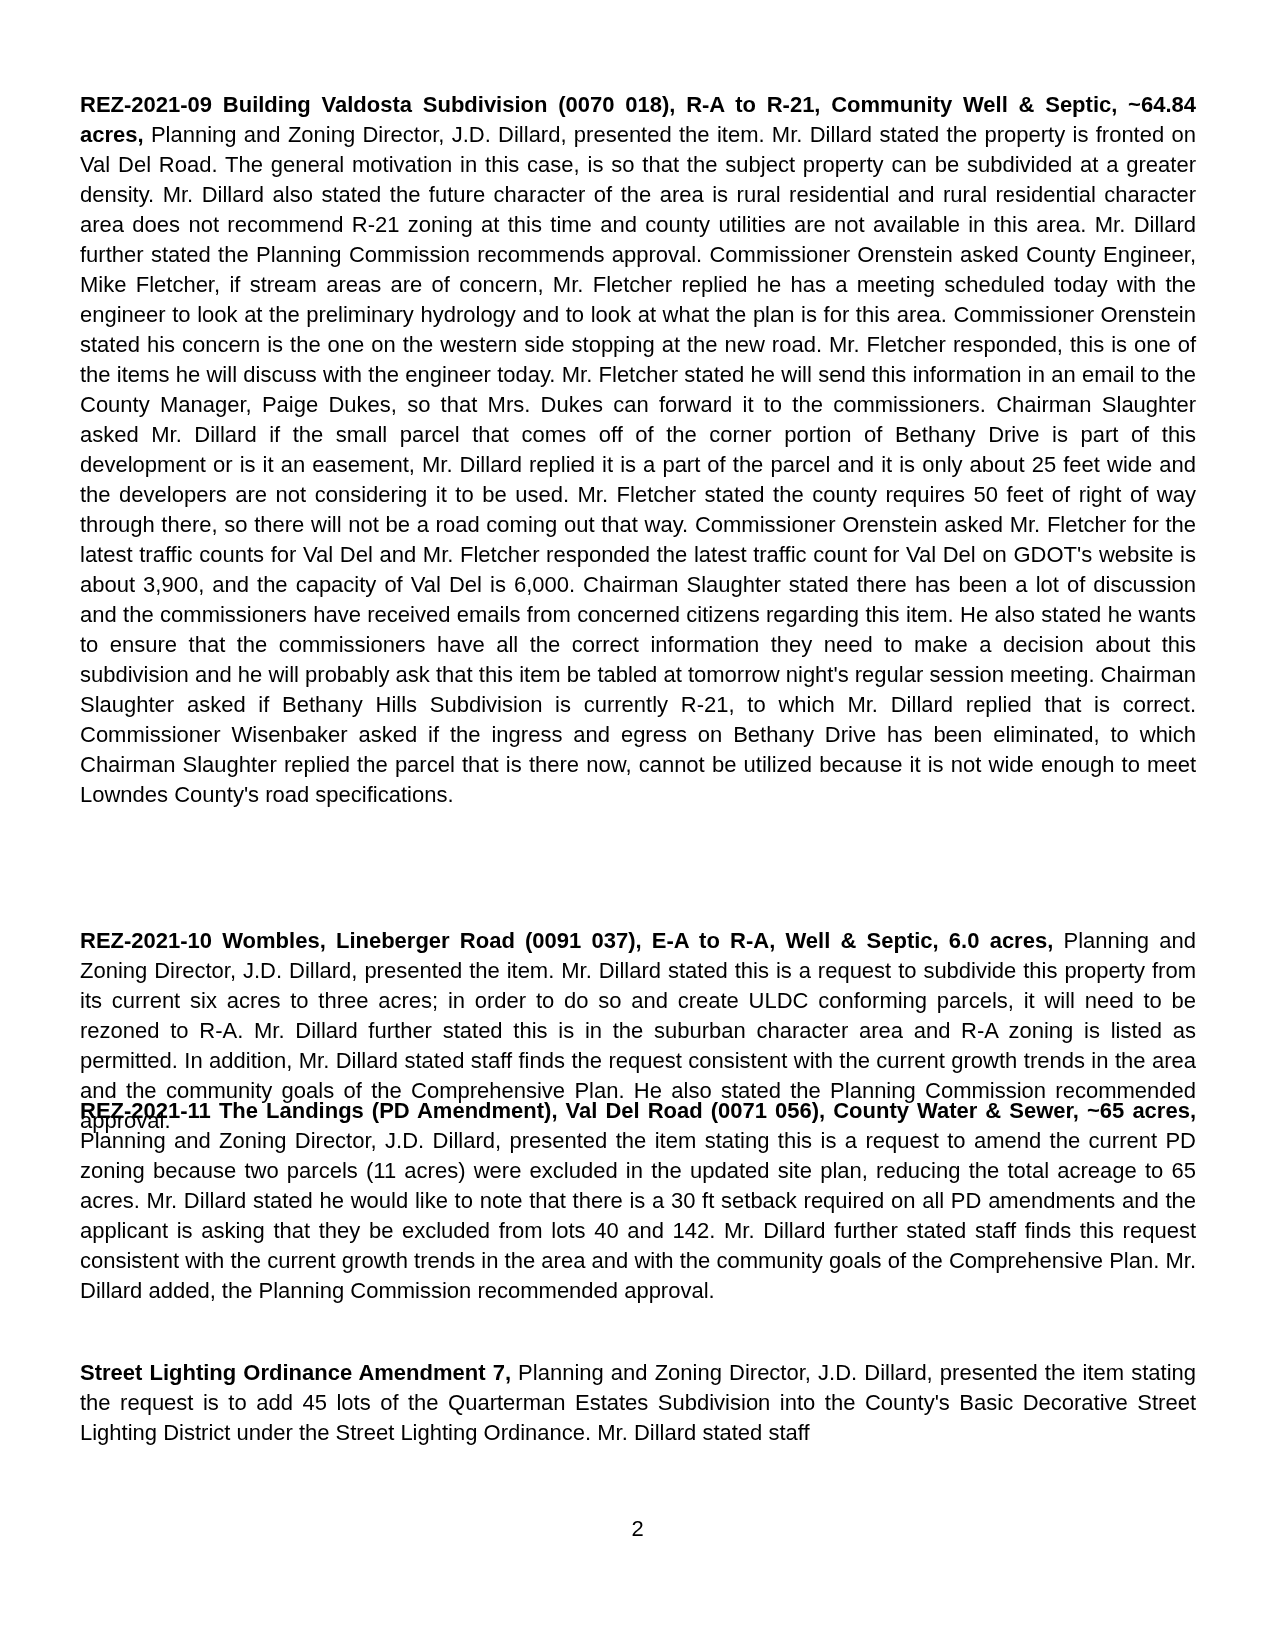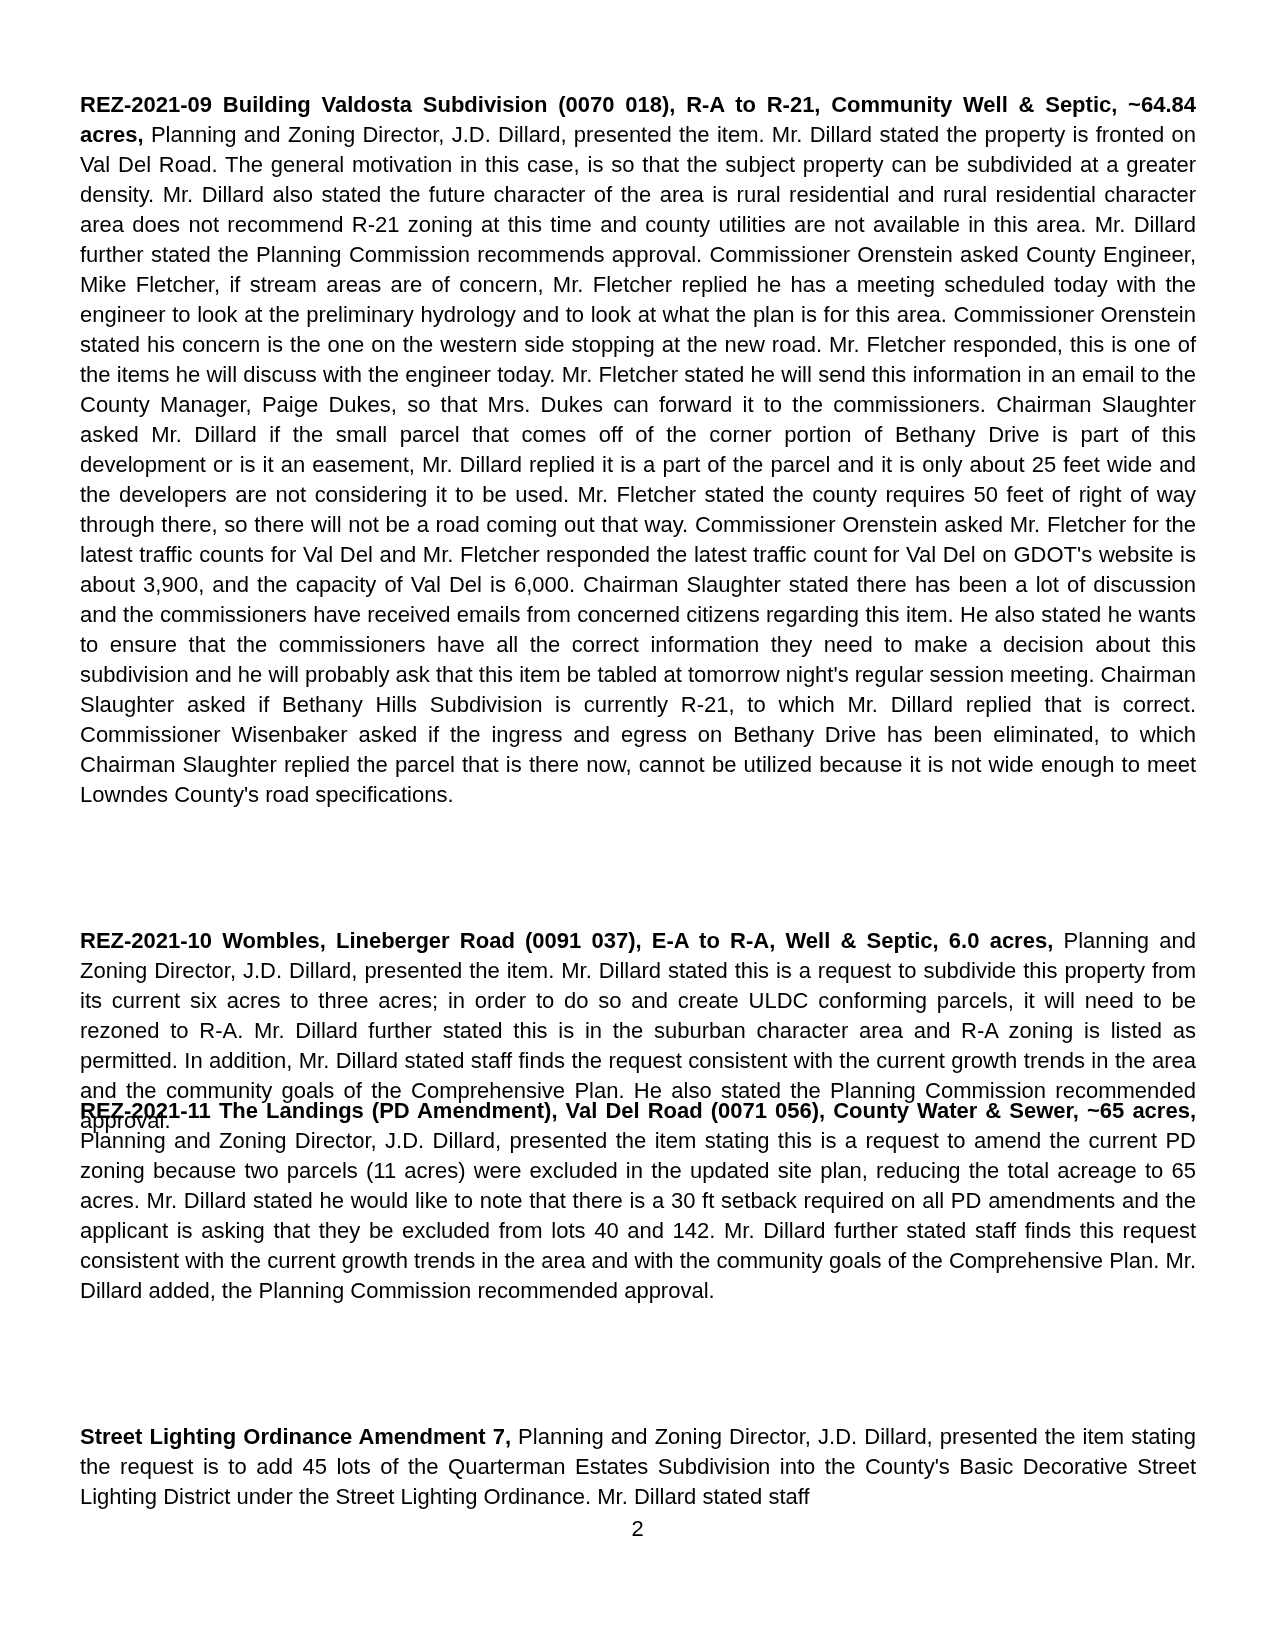--- a/index.html
+++ b/index.html
@@ -17,21 +17,21 @@
     width: 1116px;
     font-size: 22px;
     line-height: 30px;
     text-align: justify;
     margin: 0;
   }
   .doc-paragraph .item-heading { font-weight: 700; }
   #para-1 { top: 90px; }
   #para-2 { top: 926px; }
   #para-3 { top: 1096px; }
-  #para-4 { top: 1422px; }
+  #para-4 { top: 1358px; }
   .page-number-row {
     position: absolute;
     top: 1514px;
     left: 0;
     width: 1275px;
     text-align: center;
     font-size: 22px;
     line-height: 30px;
   }
 </style>

